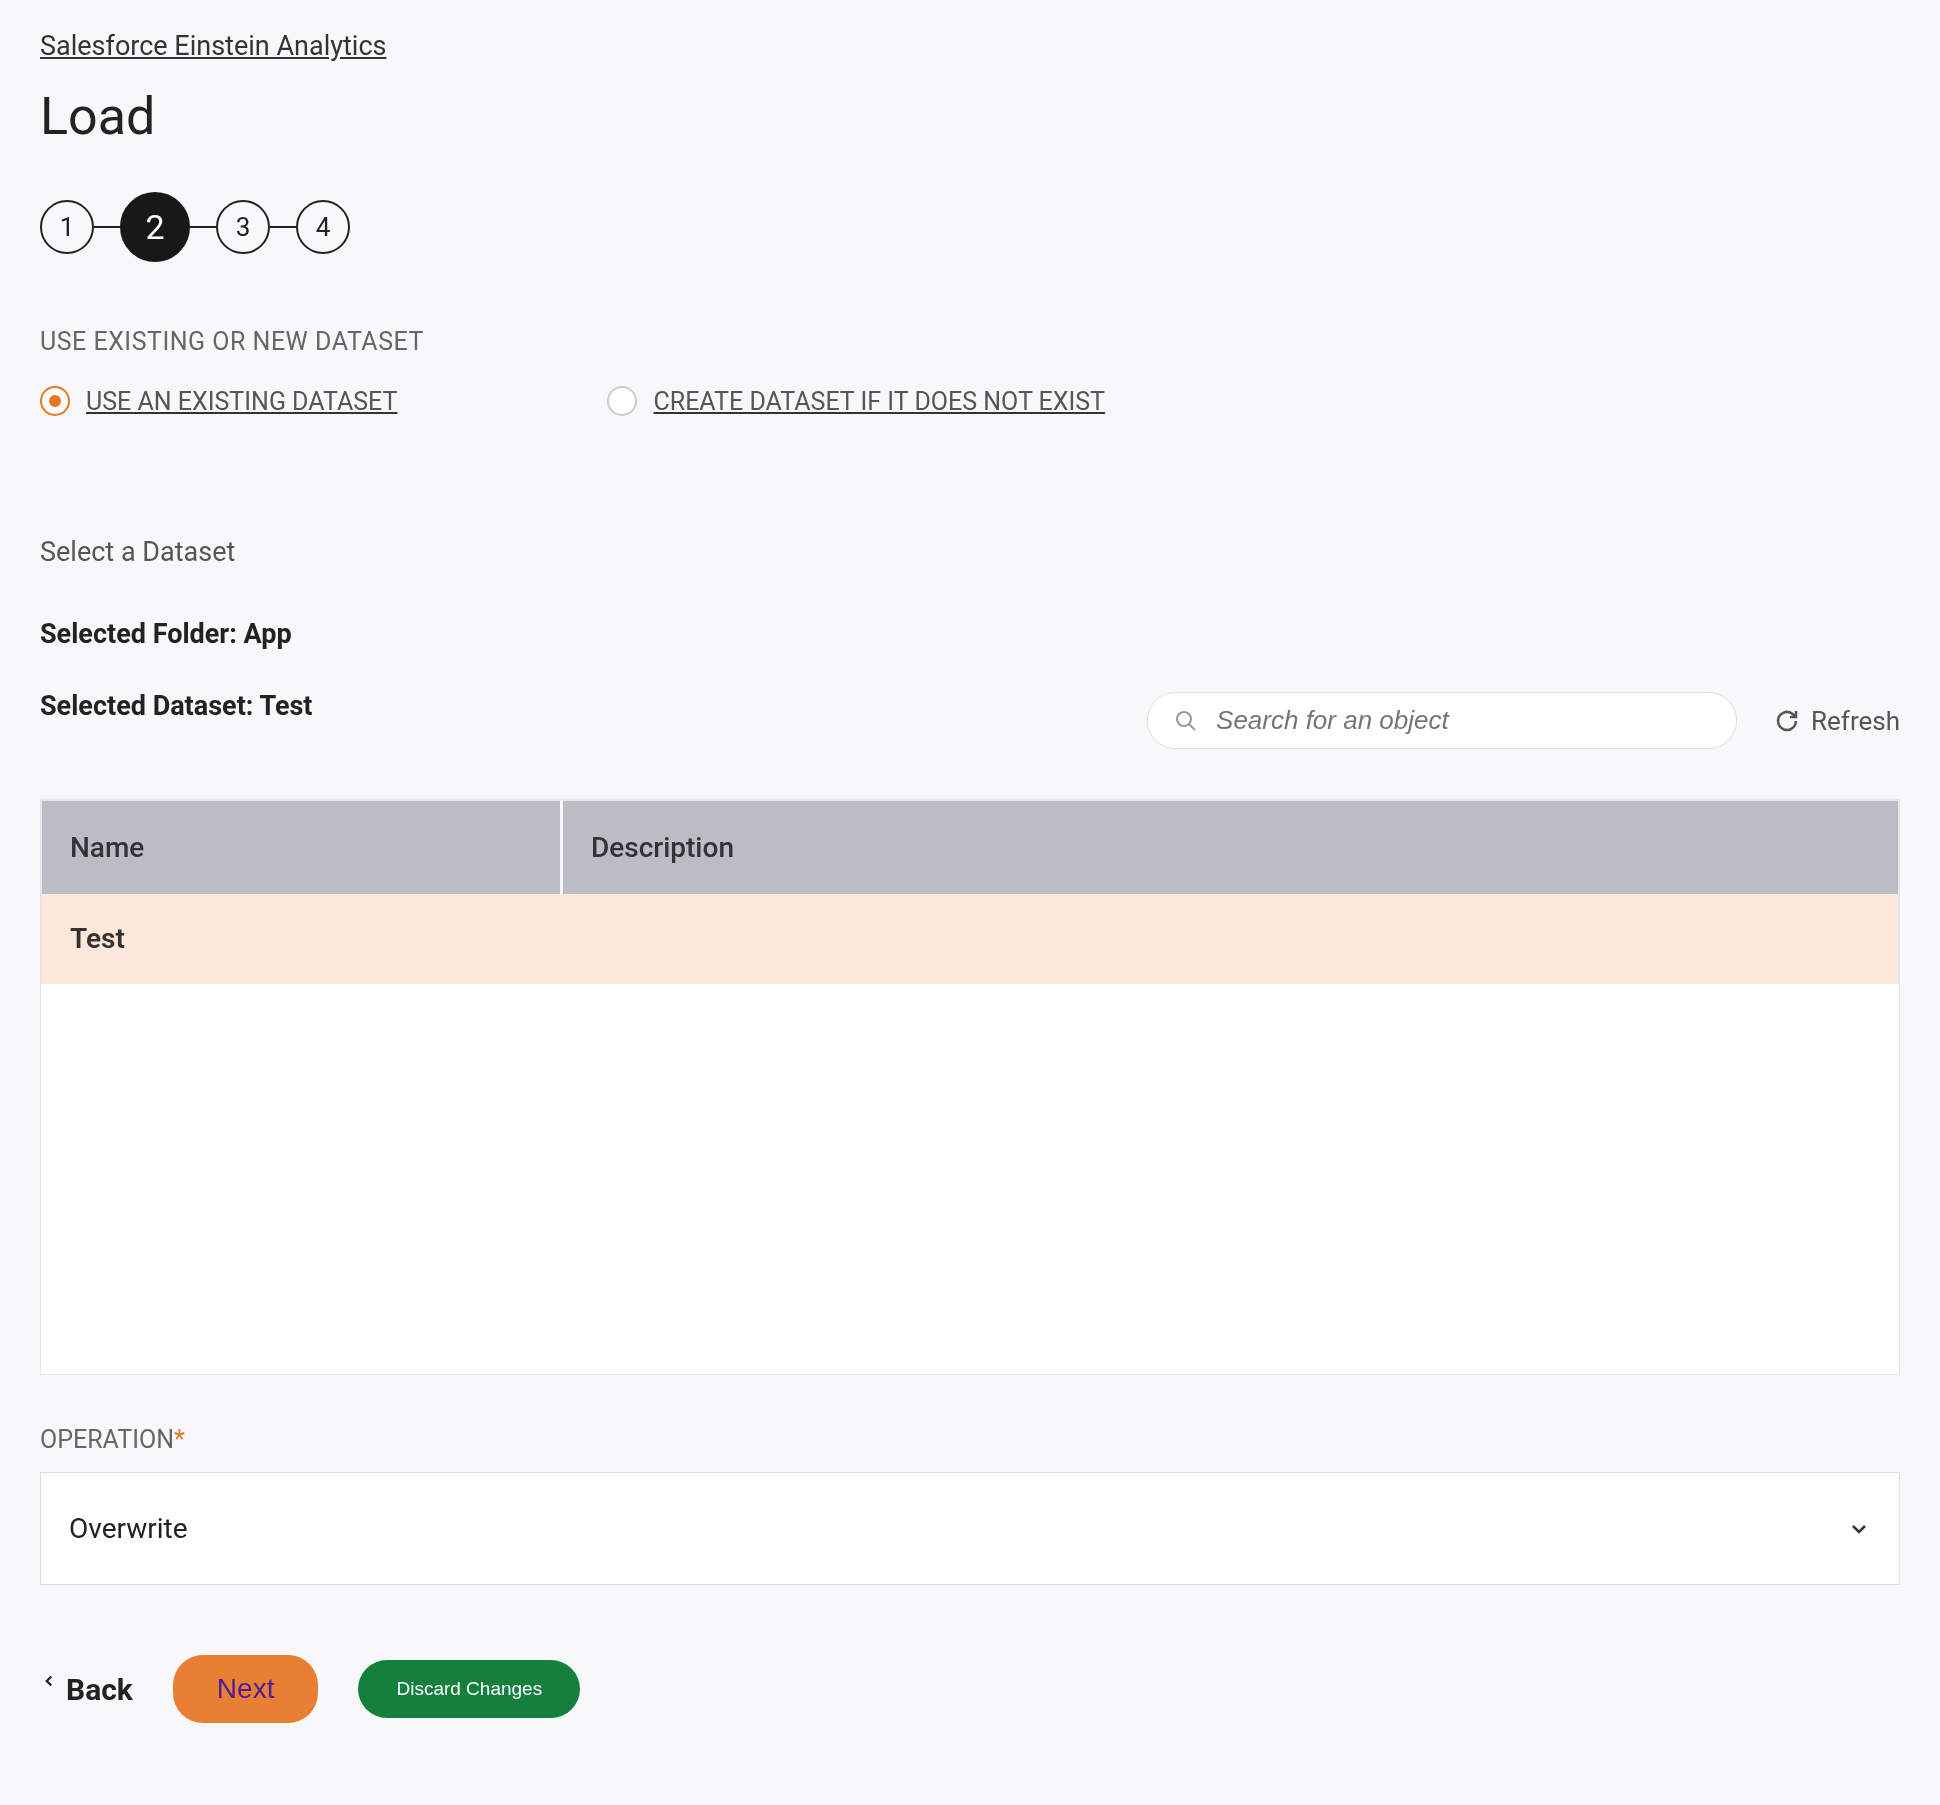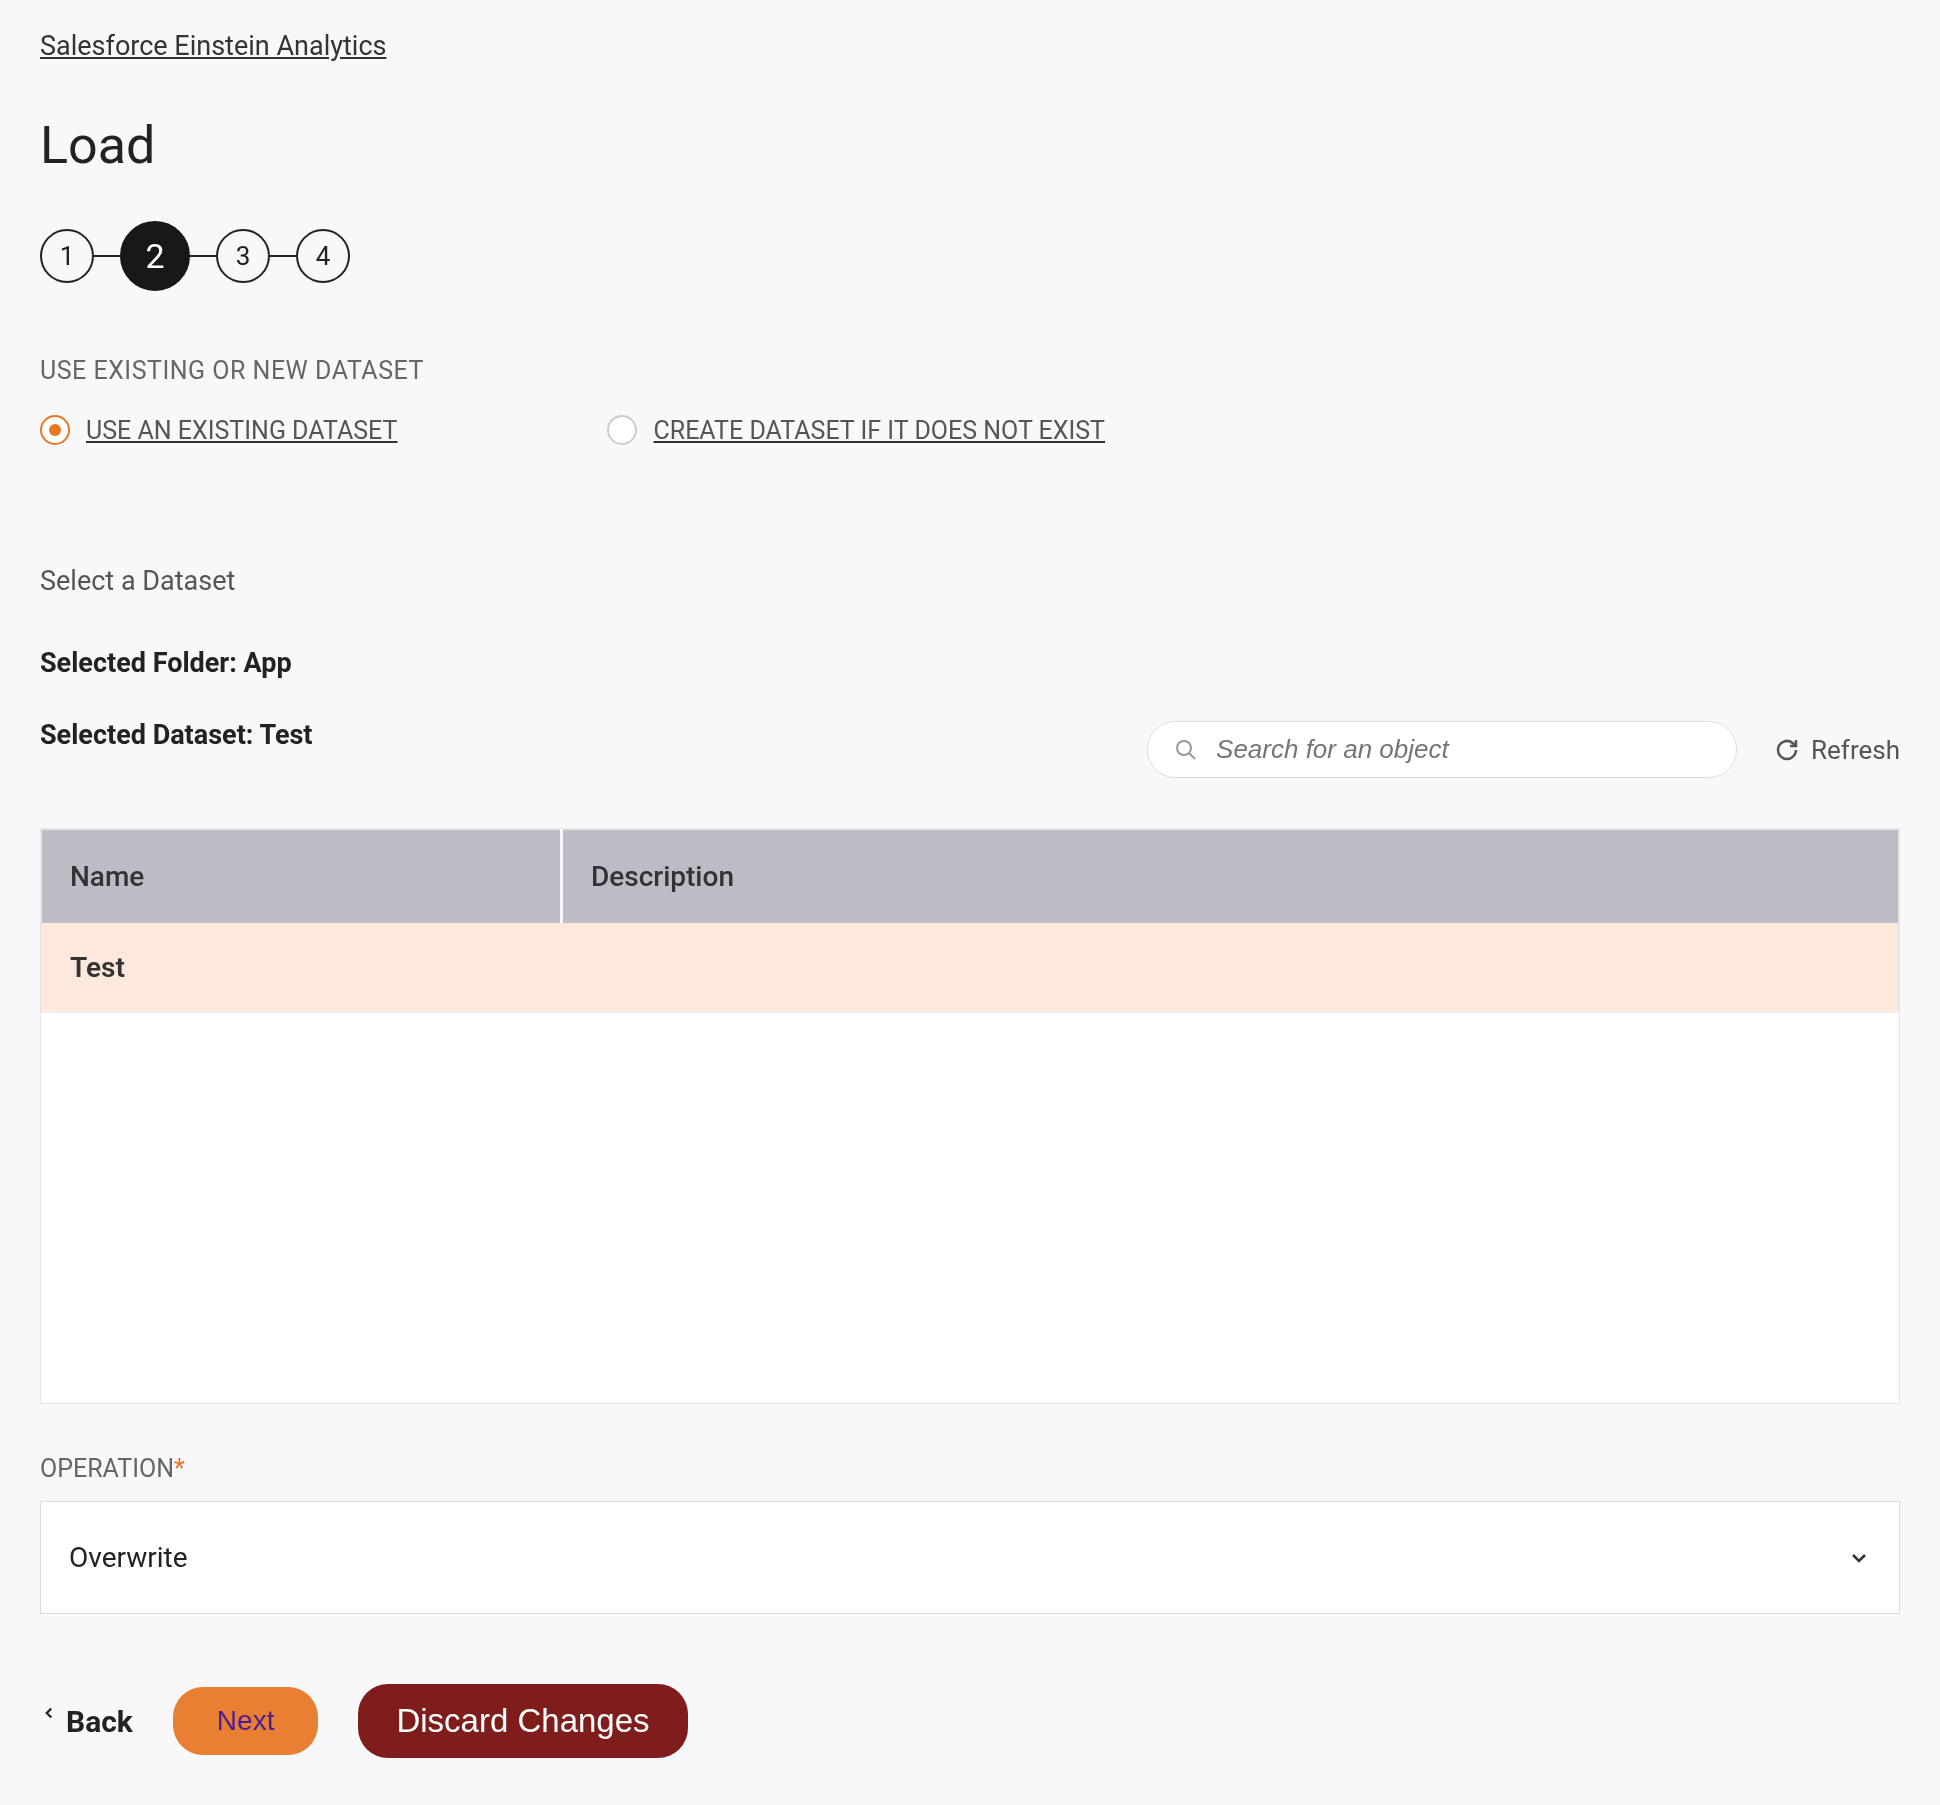--- a/index.html
+++ b/index.html
@@ -11,21 +11,21 @@
       font-family: -apple-system, BlinkMacSystemFont, "Segoe UI", Roboto, Helvetica, Arial, sans-serif;
       background: #f8f8fa;
       color: #333;
       padding: 30px 40px;
       font-size: 26px;
     }
     .breadcrumb {
       text-decoration: underline;
       color: #333;
       font-size: 27px;
-      margin-bottom: 53px;
+      margin-bottom: 24px;
       display: inline-block;
     }
     .page-title {
       font-size: 52px;
       font-weight: 400;
       color: #222;
       margin-bottom: 45px;
     }
     .stepper {
       display: flex;
@@ -220,26 +220,26 @@
       background: #e87f33;
       color: #4c1d95;
       border: none;
       border-radius: 30px;
       padding: 18px 44px;
       font-size: 28px;
       font-weight: 400;
       cursor: pointer;
     }
     .btn-secondary {
-      background: #7f1d1d;
+      background: #15803d;
       color: #fff;
       border: none;
       border-radius: 30px;
       padding: 18px 38px;
-      font-size: 33px;
+      font-size: 19px;
       font-weight: 500;
       cursor: pointer;
     }
   </style>
 </head>
 <body>
 
 
 
 <a class="breadcrumb">Salesforce Einstein Analytics</a>

